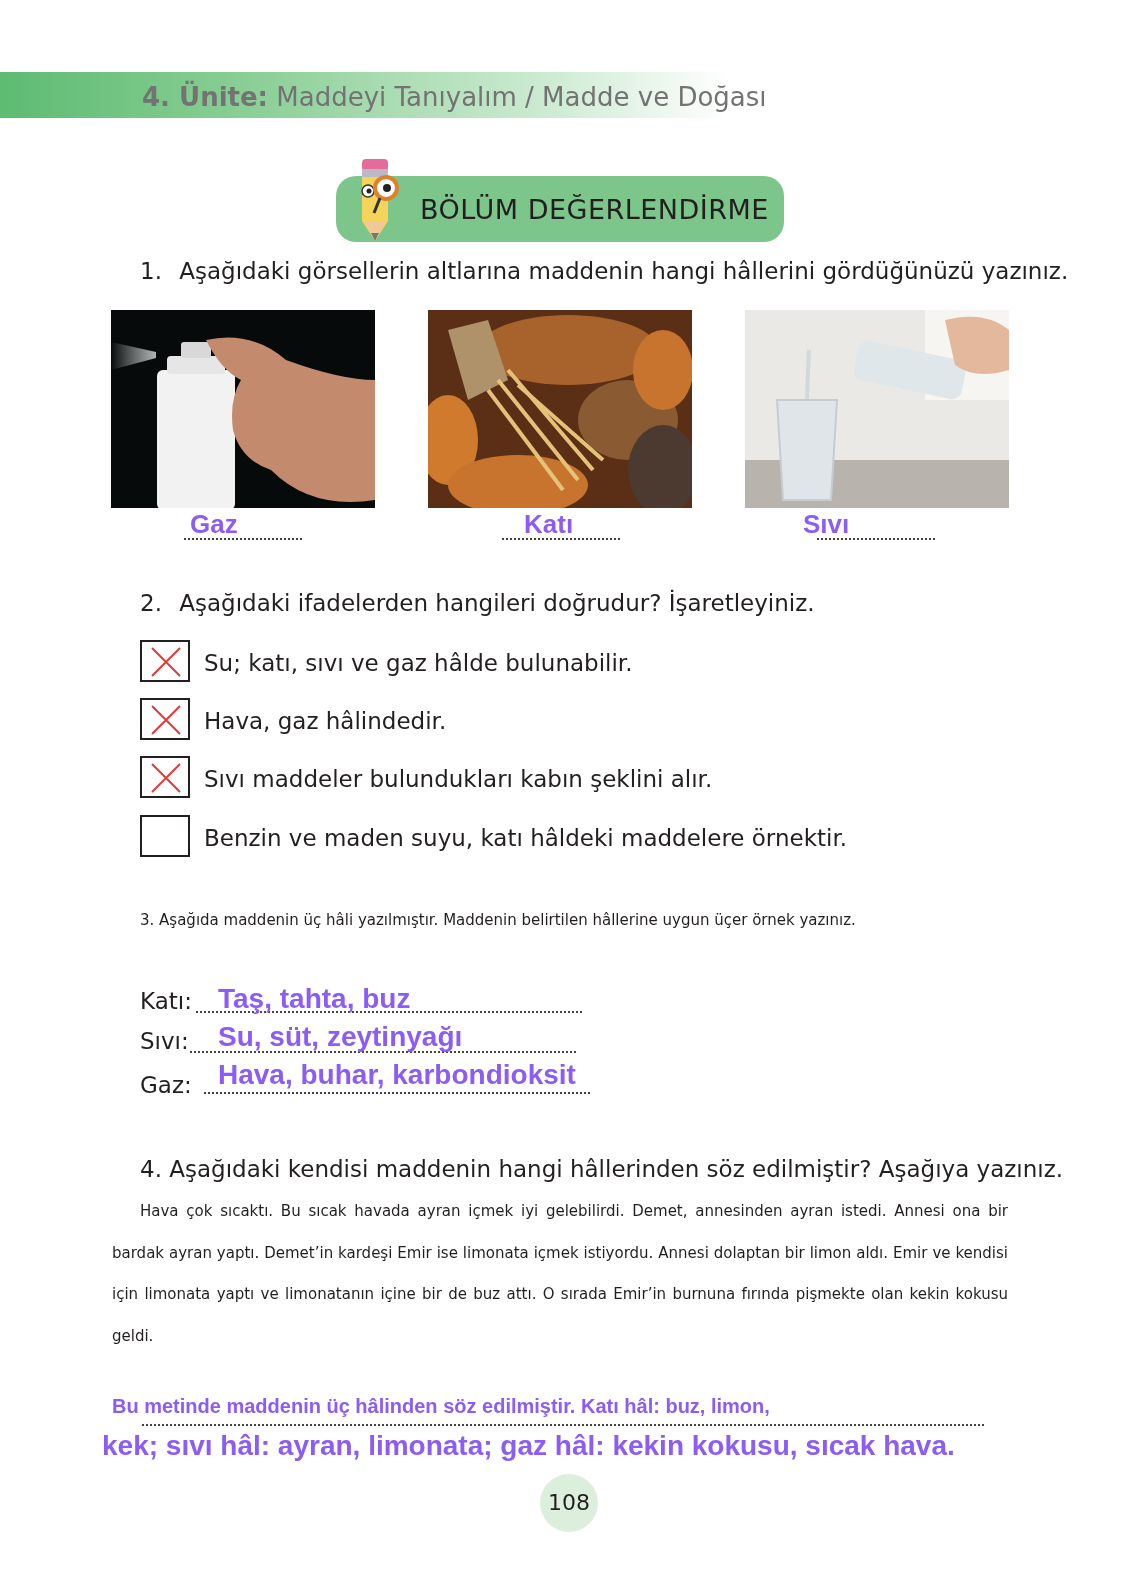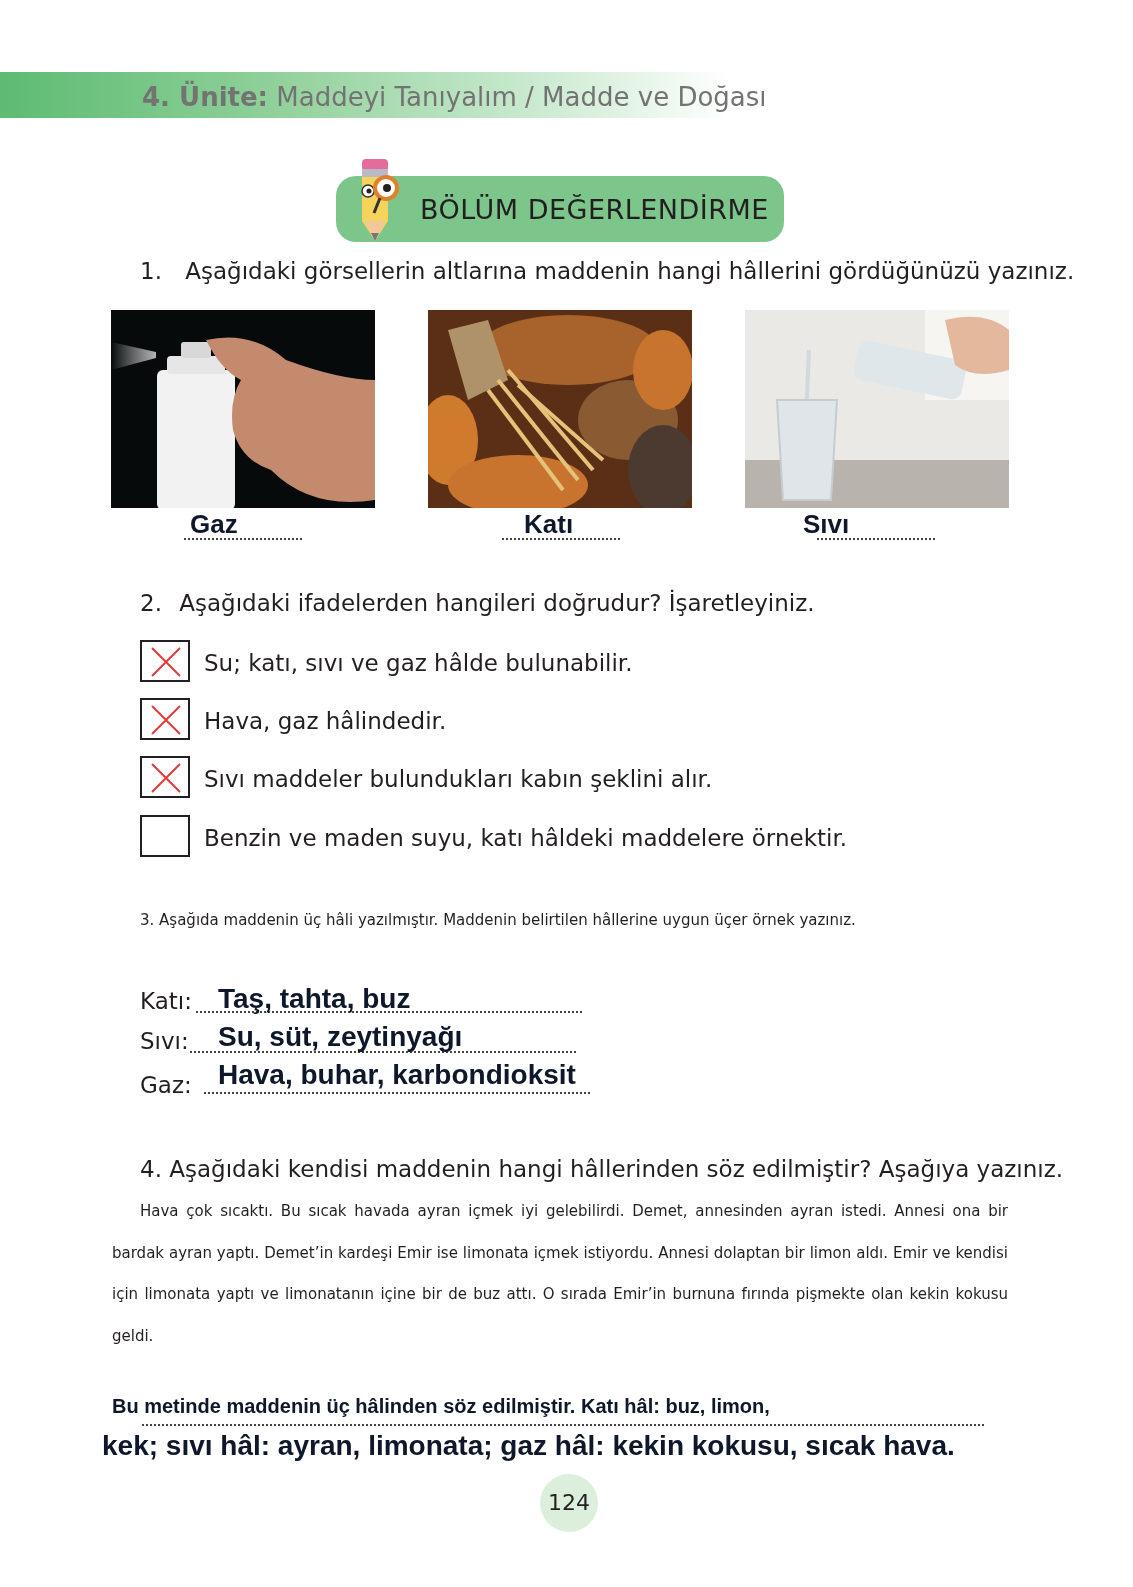--- a/index.html
+++ b/index.html
@@ -5,21 +5,21 @@
   html,body{margin:0;padding:0;background:#fff;}
   body{width:1133px;height:1587px;position:relative;overflow:hidden;font-family:"DejaVu Sans",sans-serif;color:#231f20;}
   .banner{position:absolute;left:0;top:72px;width:730px;height:46px;background:linear-gradient(90deg,#5dbb72 0%,#8ccf97 35%,#cdebd2 75%,#ffffff 100%);}
   .banner-text{position:absolute;left:142px;top:82px;font-size:26px;color:#737373;font-family:"DejaVu Sans",sans-serif;}
   .banner-text b{font-weight:bold;}
   .section-pill{position:absolute;left:336px;top:176px;width:448px;height:66px;background:#7cc68b;border-radius:20px;}
   .section-title{position:absolute;left:420px;top:194px;font-size:27px;letter-spacing:0.5px;color:#231f20;}
   .mascot{position:absolute;left:350px;top:155px;width:60px;height:90px;}
   .q{position:absolute;font-size:23px;line-height:1;}
   .img{position:absolute;top:310px;width:264px;height:198px;overflow:hidden;}
-  .ans-red{color:#0f172a;font-weight:bold;font-family:"Liberation Sans",sans-serif;}
+  .ans-red{color:#8b5cf6;font-weight:bold;font-family:"Liberation Sans",sans-serif;}
   .dots{position:absolute;border-bottom:2px dotted #444;height:0;}
   .cb{position:absolute;left:140px;width:50px;height:42px;border:2px solid #231f20;box-sizing:border-box;}
   .cb svg{position:absolute;left:8px;top:4px;}
   .cb-label{position:absolute;left:204px;font-size:23px;}
   .para{position:absolute;left:112px;width:896px;font-size:15px;line-height:41.5px;text-align:justify;}
   .page-num-circle{position:absolute;left:540px;top:1474px;width:58px;height:58px;border-radius:50%;background:#dcefdc;}
   .page-num{position:absolute;left:540px;top:1490px;width:58px;text-align:center;font-size:22px;}
 </style>
 </head>
 <body>
@@ -42,21 +42,21 @@
     <circle cx="19" cy="36" r="2.5" fill="#222"></circle>
     <circle cx="36" cy="33" r="11" fill="#fff" stroke="#e0802b" stroke-width="4"></circle>
     <circle cx="37" cy="33" r="4" fill="#222"></circle>
     <line x1="30" y1="43" x2="24" y2="58" stroke="#333" stroke-width="3"></line>
   </svg>
 </div>
 <div class="section-title">BÖLÜM DEĞERLENDİRME</div>
 
 <div class="q" style="left:140px;top:260px;">
   <span>1.</span>
-  <span style="margin-left:16px;">Aşağıdaki görsellerin altlarına maddenin hangi hâllerini gördüğünüzü yazınız.</span>
+  <span style="margin-left:10px;">Aşağıdaki görsellerin altlarına maddenin hangi hâllerini gördüğünüzü yazınız.</span>
 </div>
 
 <div class="img" style="left:111px;background:#060a0b;">
   <svg width="264" height="198" viewBox="0 0 264 198">
     <defs>
         <linearGradient id="mist" x1="0" x2="1">
           <stop offset="0" stop-color="#fff" stop-opacity="0"></stop>
           <stop offset="1" stop-color="#ddd" stop-opacity="0.8"></stop>
         </linearGradient>
       </defs>
@@ -154,13 +154,13 @@
   <span>4.</span>
   <span>Aşağıdaki kendisi maddenin hangi hâllerinden söz edilmiştir? Aşağıya yazınız.</span>
 </div>
 <div class="para" style="top:1191px;text-indent:28px;">Hava çok sıcaktı. Bu sıcak havada ayran içmek iyi gelebilirdi. Demet, annesinden ayran istedi. Annesi ona bir bardak ayran yaptı. Demet’in kardeşi Emir ise limonata içmek istiyordu. Annesi dolaptan bir limon aldı. Emir ve kendisi için limonata yaptı ve limonatanın içine bir de buz attı. O sırada Emir’in burnuna fırında pişmekte olan kekin kokusu geldi.</div>
 
 <div class="dots" style="left:142px;top:1424px;width:842px;"></div>
 <div class="ans-red" style="position:absolute;left:112px;top:1395px;font-size:20px;white-space:nowrap;">Bu metinde maddenin üç hâlinden söz edilmiştir. Katı hâl: buz, limon,</div>
 <div class="ans-red" style="position:absolute;left:102px;top:1430px;font-size:28px;white-space:nowrap;">kek; sıvı hâl: ayran, limonata; gaz hâl: kekin kokusu, sıcak hava.</div>
 
 <div class="page-num-circle"></div>
-<div class="page-num">124</div>
+<div class="page-num">108</div>
 
 </body></html>

